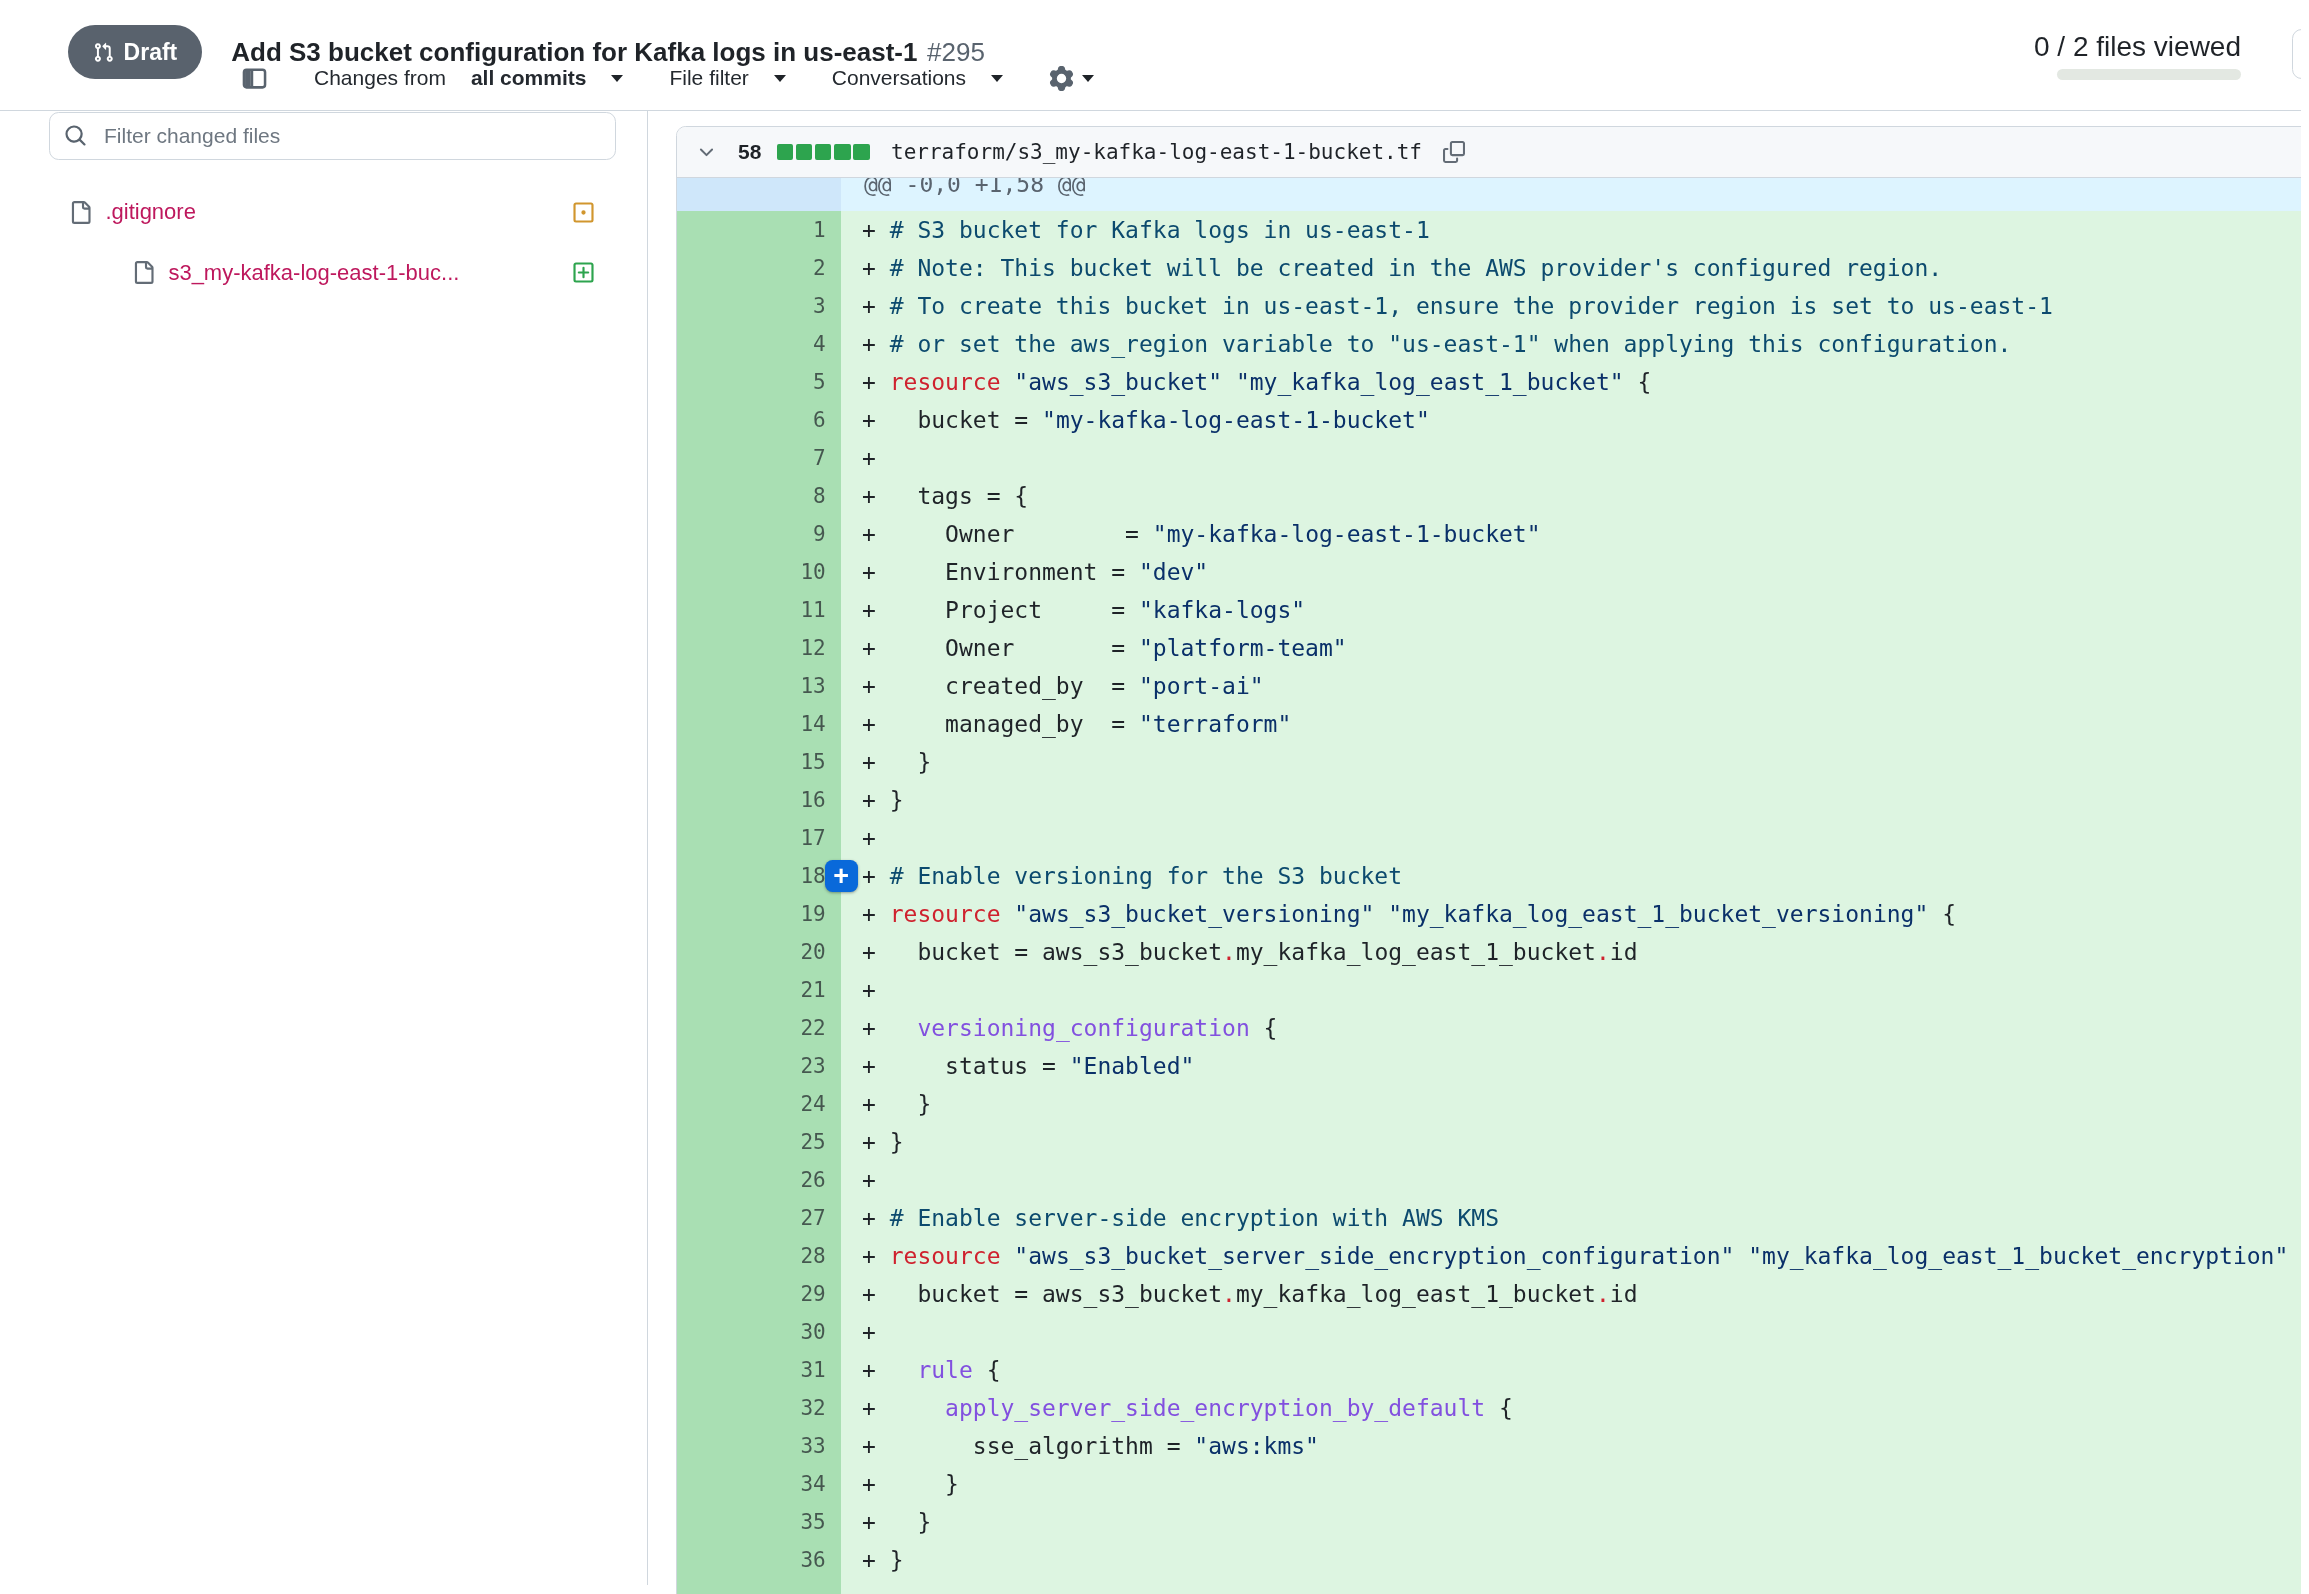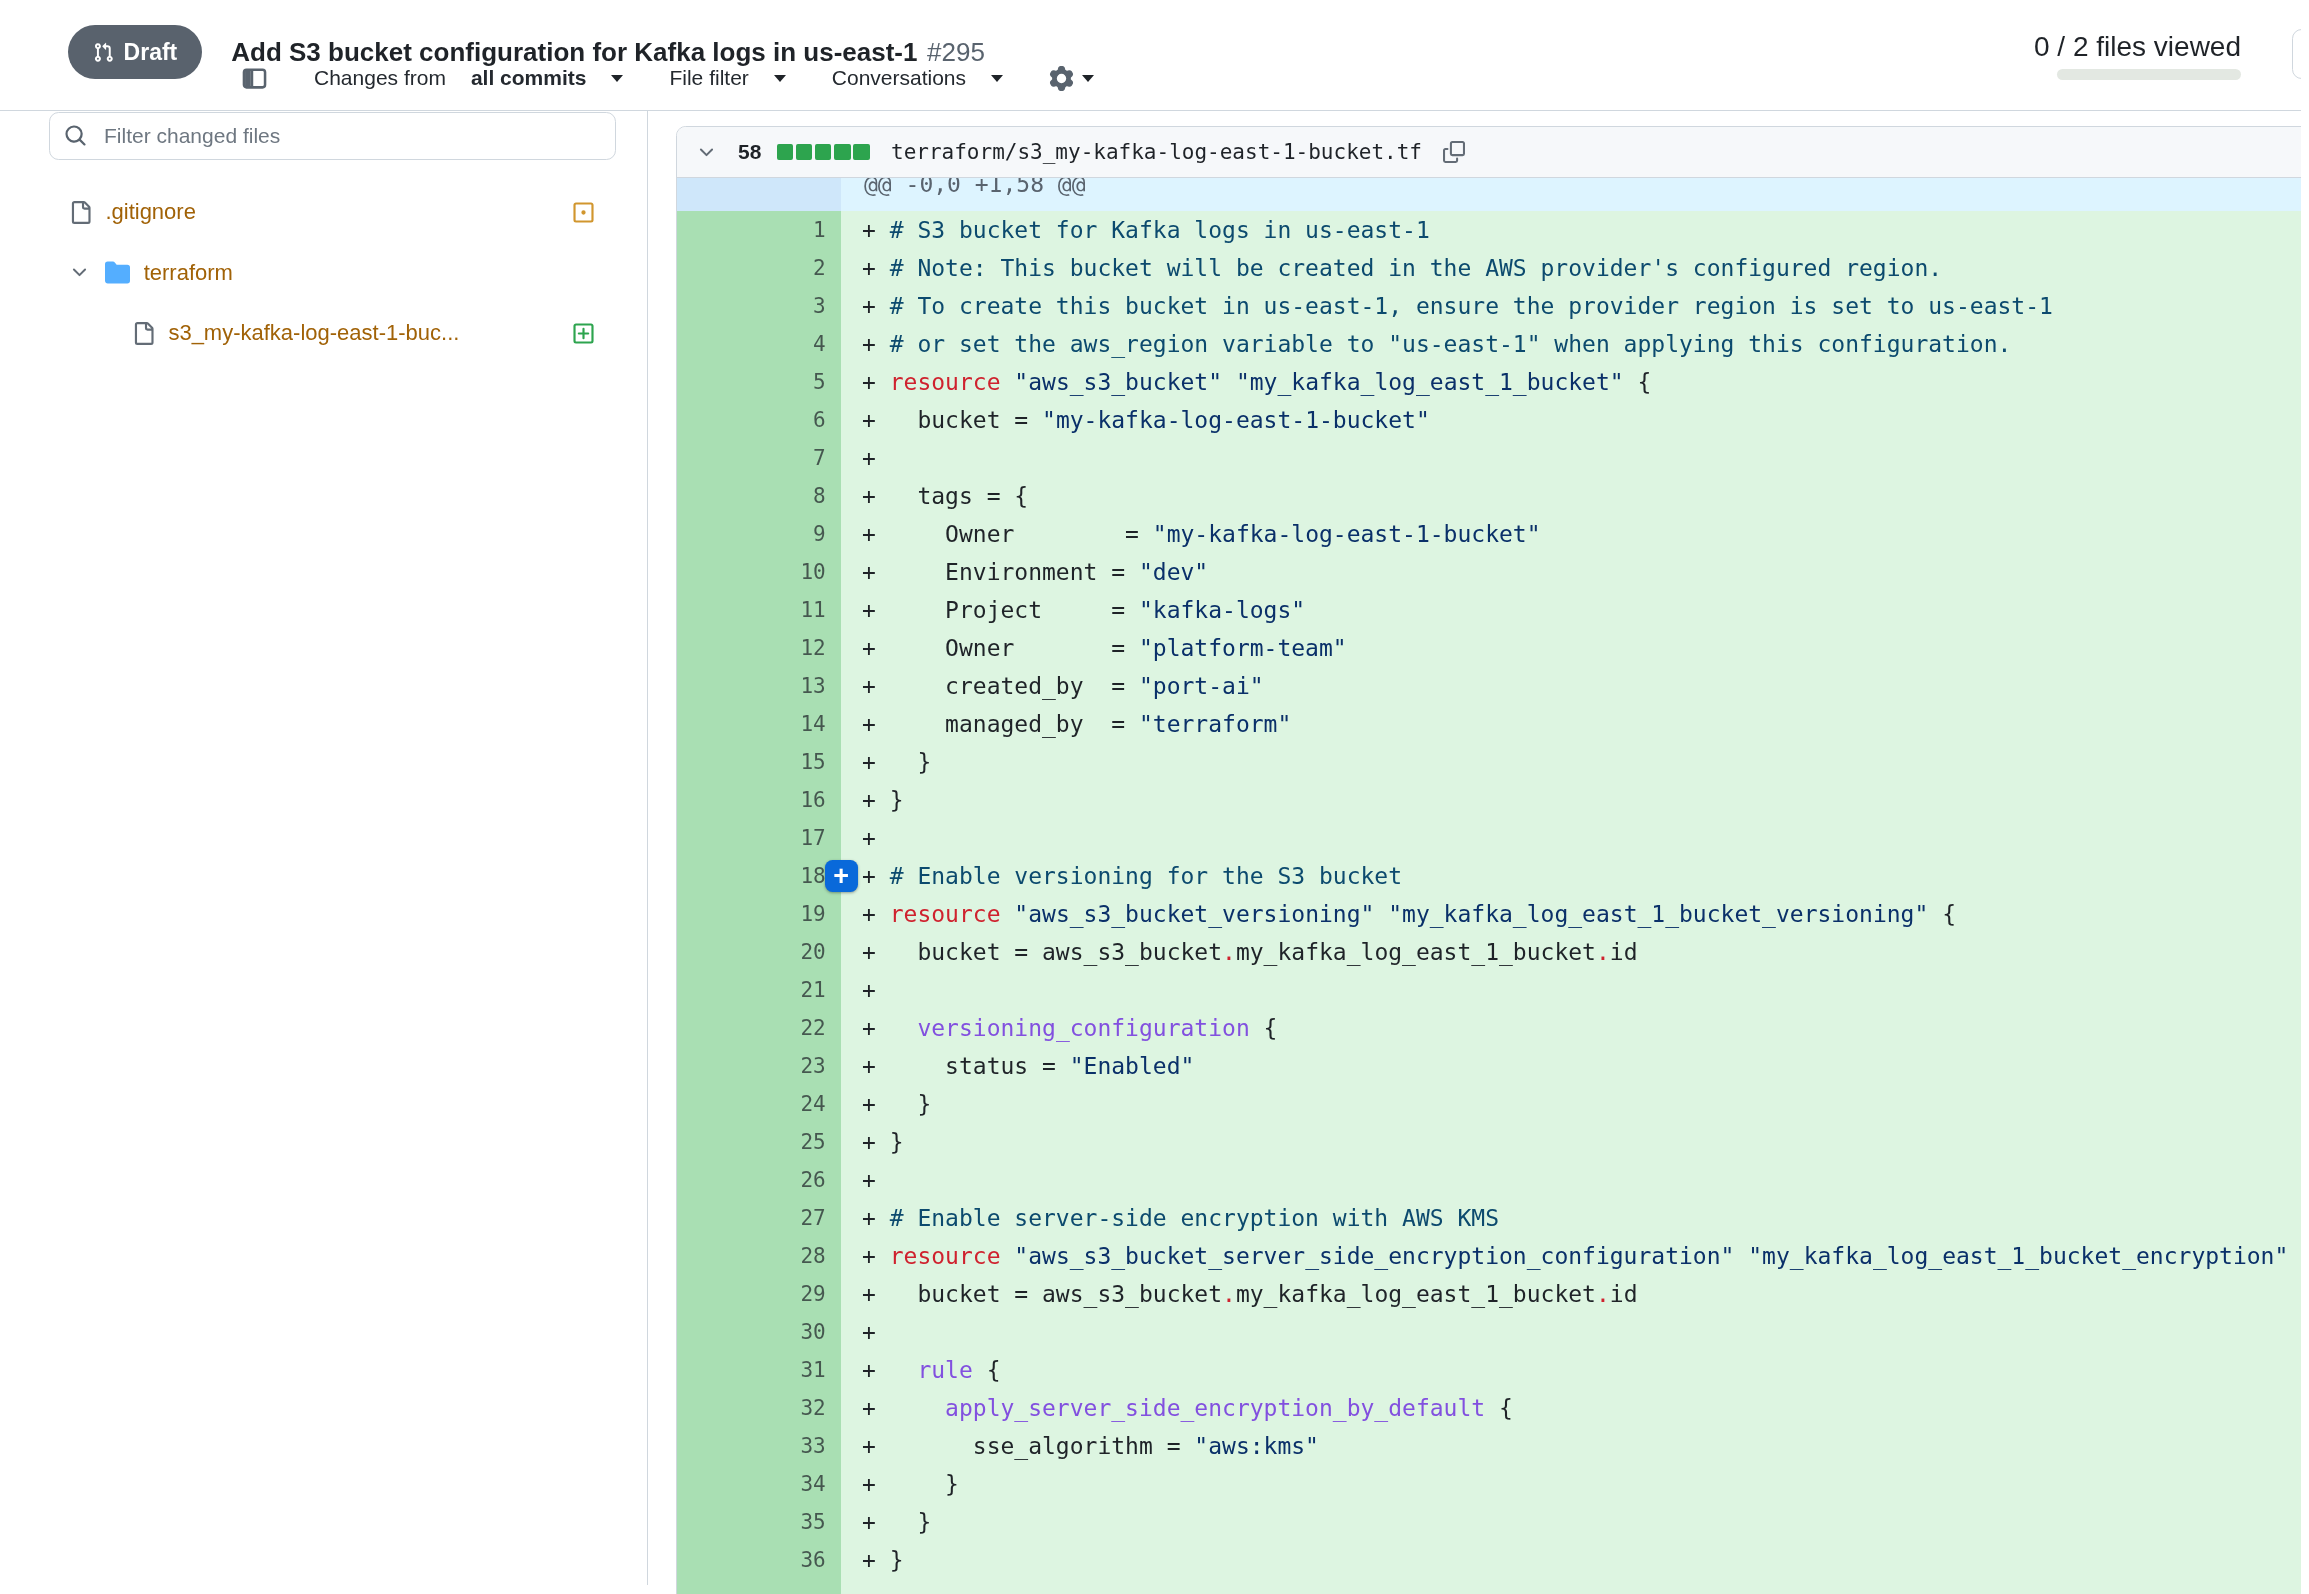--- a/index.html
+++ b/index.html
@@ -33,21 +33,21 @@
   
   .sidebar{position:absolute;left:0;top:101px;width:647px;height:1484px;border-right:1px solid #d0d7de;background:#fff;}
   .filter-wrap{position:absolute;left:49px;top:10.5px;width:567px;height:48px;}
   .filter-wrap svg{position:absolute;left:15.3px;top:12.4px;}
   .filter-input{width:100%;height:100%;box-sizing:border-box;border:1px solid #d0d7de;border-radius:9.6px;
                 padding:0 15.3px 0 54px;font-size:21px;color:#1f2328;outline:none;
                 font-family:"Liberation Sans",sans-serif;background:#fff;}
   .filter-input::placeholder{color:#6e7781;}
   .tree{position:absolute;left:0;top:84px;width:647px;}
   .tree-row{display:flex;align-items:center;height:54px;margin-bottom:6.7px;padding-right:52px;
-            box-sizing:border-box;font-size:22px;color:#a16207;cursor:pointer;border-radius:7.6px;text-align:center;}
+            box-sizing:border-box;font-size:22px;color:#be185d;cursor:pointer;border-radius:7.6px;text-align:center;}
   .tree-row .label{margin-left:13.4px;white-space:nowrap;overflow:hidden;}
   .tree-row .status{margin-left:auto;display:flex;align-items:center;}
   .indent0{padding-left:69px;}
   .indent1{padding-left:132px;}
   .chev{margin-right:15.3px;display:flex;align-items:center;}
 
   
   .diff-container{position:absolute;left:676px;top:126px;width:2294px;height:1468px;
                   border:1px solid #d0d7de;border-radius:9.6px 9.6px 0 0;overflow:hidden;background:#fff;}
   .file-header{height:50px;background:#f6f8fa;border-bottom:1px solid #d0d7de;display:flex;align-items:center;
@@ -149,33 +149,20 @@
             </svg>
         </span>
         <span class="label">.gitignore</span>
         <span class="status">
           <svg width="23" height="23" viewBox="0 0 16 16" fill="#d1962e">
               <path d="M13.25 1c.966 0 1.75.784 1.75 1.75v10.5A1.75 1.75 0 0 1 13.25 15H2.75A1.75 1.75 0 0 1 1 13.25V2.75C1 1.784 1.784 1 2.75 1ZM2.75 2.5a.25.25 0 0 0-.25.25v10.5c0 .138.112.25.25.25h10.5a.25.25 0 0 0 .25-.25V2.75a.25.25 0 0 0-.25-.25Zm5.25 4a1.5 1.5 0 1 1 0 3 1.5 1.5 0 0 1 0-3Z"></path>
             </svg>
         </span>
       </div>
 
-      <div class="tree-row indent0">
-        <span class="chev">
-          <svg width="21" height="21" viewBox="0 0 16 16" fill="#636c76">
-              <path d="M12.78 5.22a.749.749 0 0 1 0 1.06l-4.25 4.25a.749.749 0 0 1-1.06 0L3.22 6.28a.749.749 0 1 1 1.06-1.06L8 8.939l3.72-3.719a.749.749 0 0 1 1.06 0Z"></path>
-            </svg>
-        </span>
-        <span style="display:flex;">
-          <svg width="25" height="25" viewBox="0 0 16 16" fill="#54aeff">
-              <path d="M1.75 1A1.75 1.75 0 0 0 0 2.75v10.5C0 14.216.784 15 1.75 15h12.5A1.75 1.75 0 0 0 16 13.25v-8.5A1.75 1.75 0 0 0 14.25 3H7.5a.25.25 0 0 1-.2-.1l-.9-1.2C6.07 1.26 5.55 1 5 1Z"></path>
-            </svg>
-        </span>
-        <span class="label">terraform</span>
-      </div>
 
       <div class="tree-row indent1">
         <span style="display:flex;">
           <svg width="23" height="23" viewBox="0 0 16 16" fill="#636c76">
               <path d="M2 1.75C2 .784 2.784 0 3.75 0h6.586c.464 0 .909.184 1.237.513l2.914 2.914c.329.328.513.773.513 1.237v9.586A1.75 1.75 0 0 1 13.25 16h-9.5A1.75 1.75 0 0 1 2 14.25Zm1.75-.25a.25.25 0 0 0-.25.25v12.5c0 .138.112.25.25.25h9.5a.25.25 0 0 0 .25-.25V6h-2.75A1.75 1.75 0 0 1 9 4.25V1.5Zm6.75.062V4.25c0 .138.112.25.25.25h2.688l-.011-.013-2.914-2.914-.013-.011Z"></path>
             </svg>
         </span>
         <span class="label">s3_my-kafka-log-east-1-buc...</span>
         <span class="status">
           <svg width="23" height="23" viewBox="0 0 16 16" fill="#2da44e">

